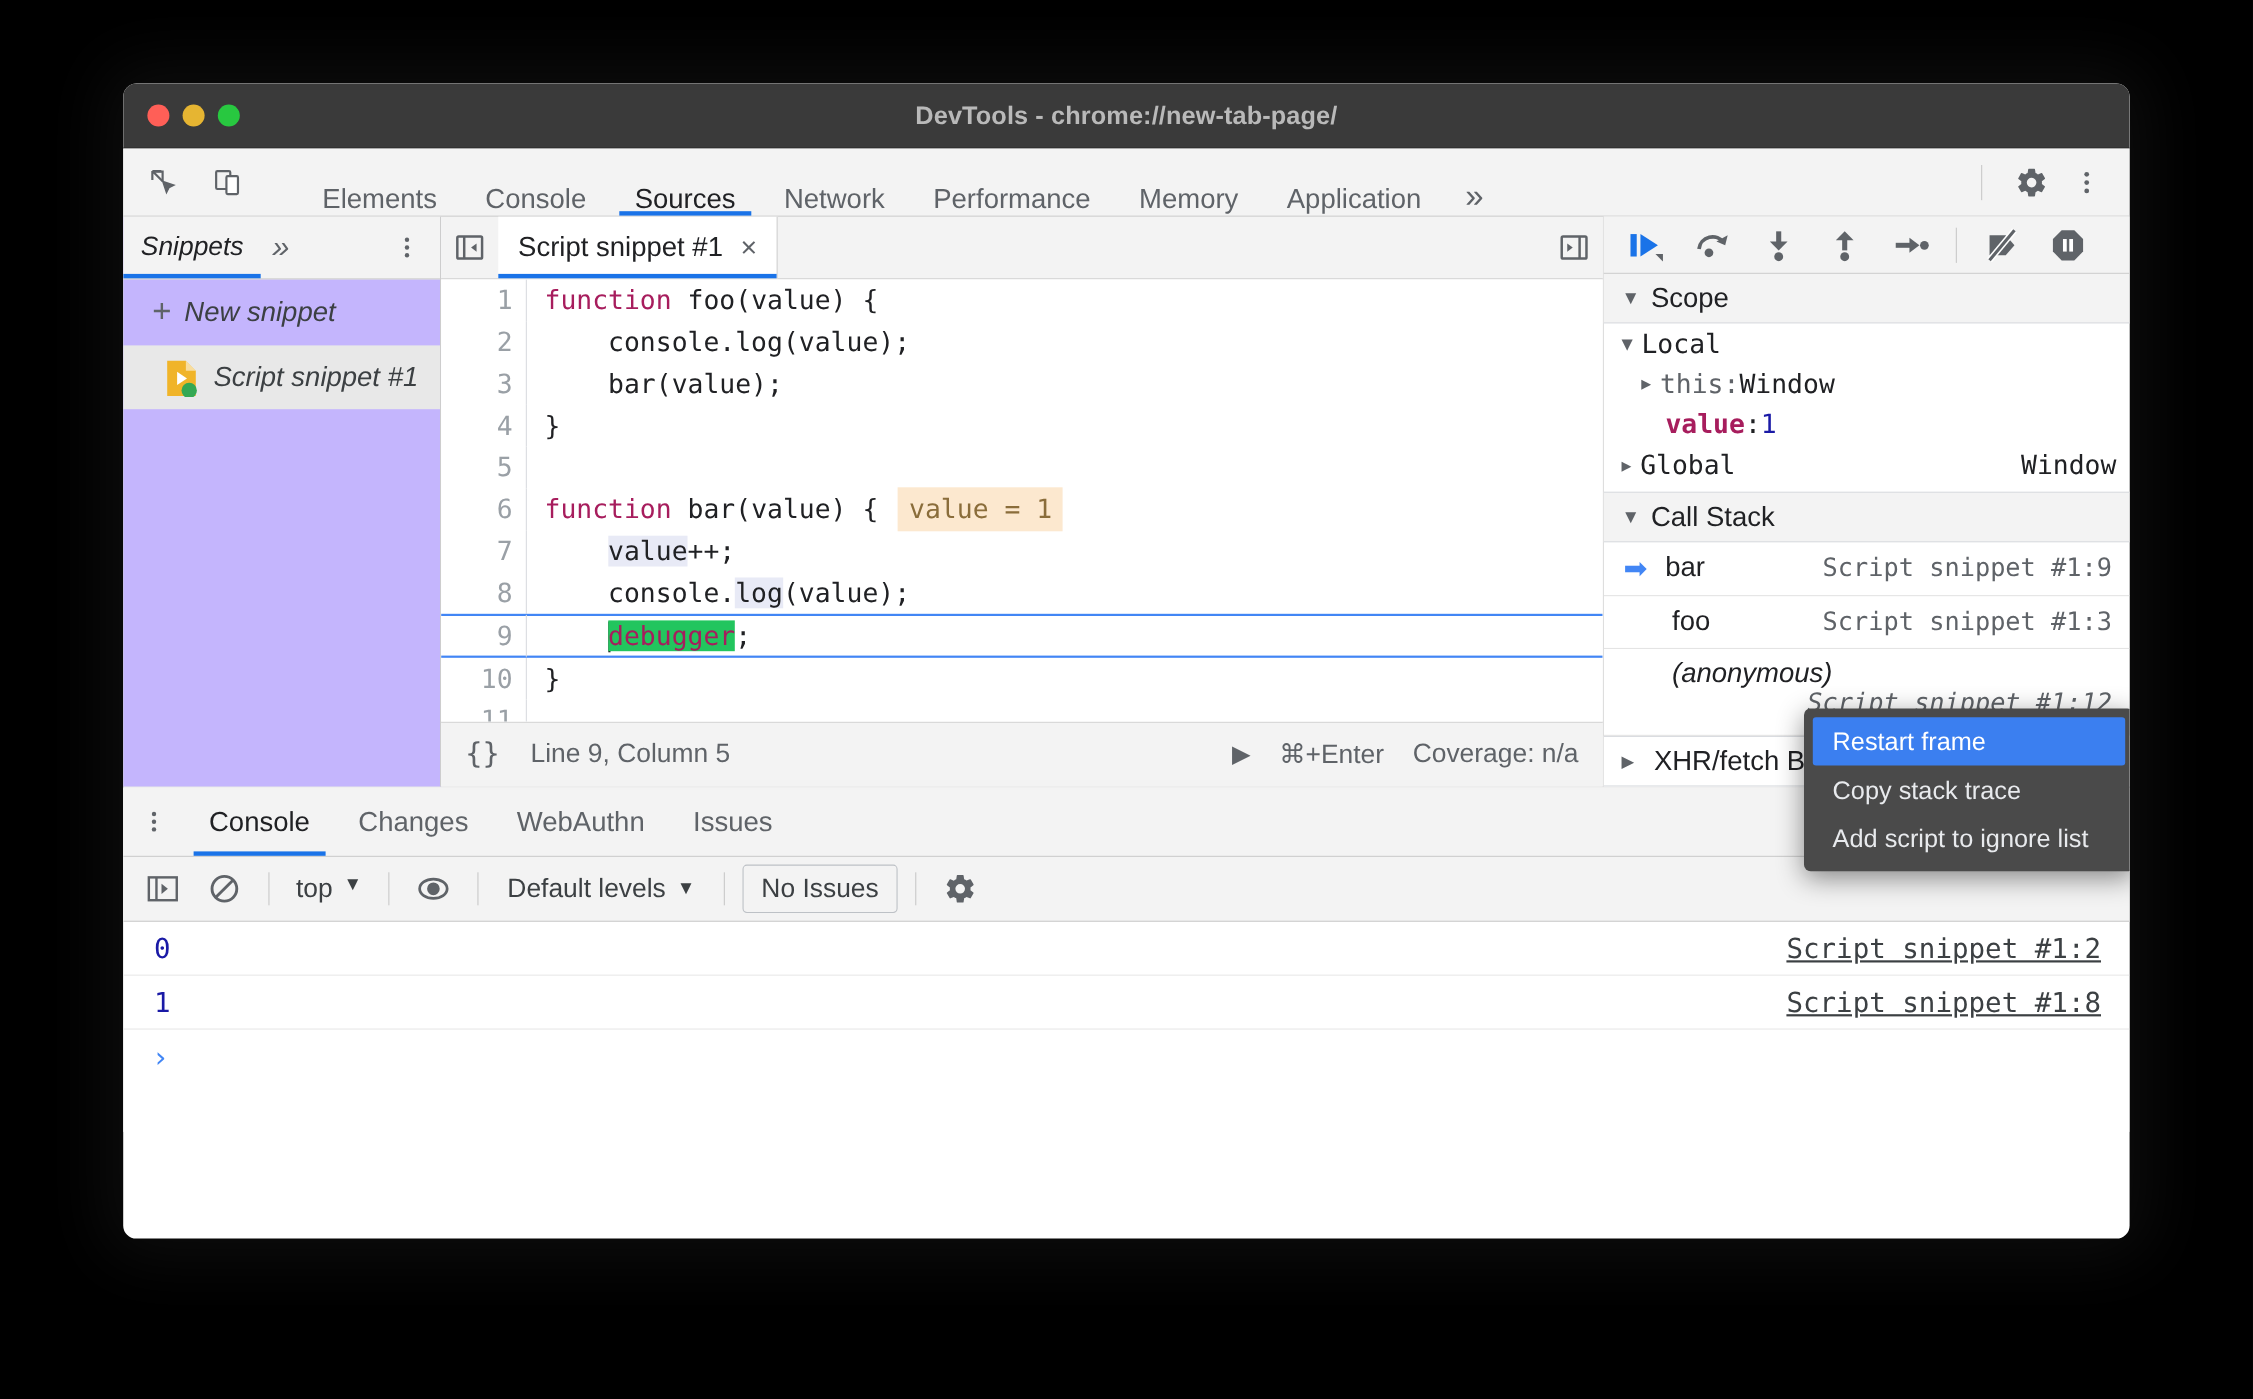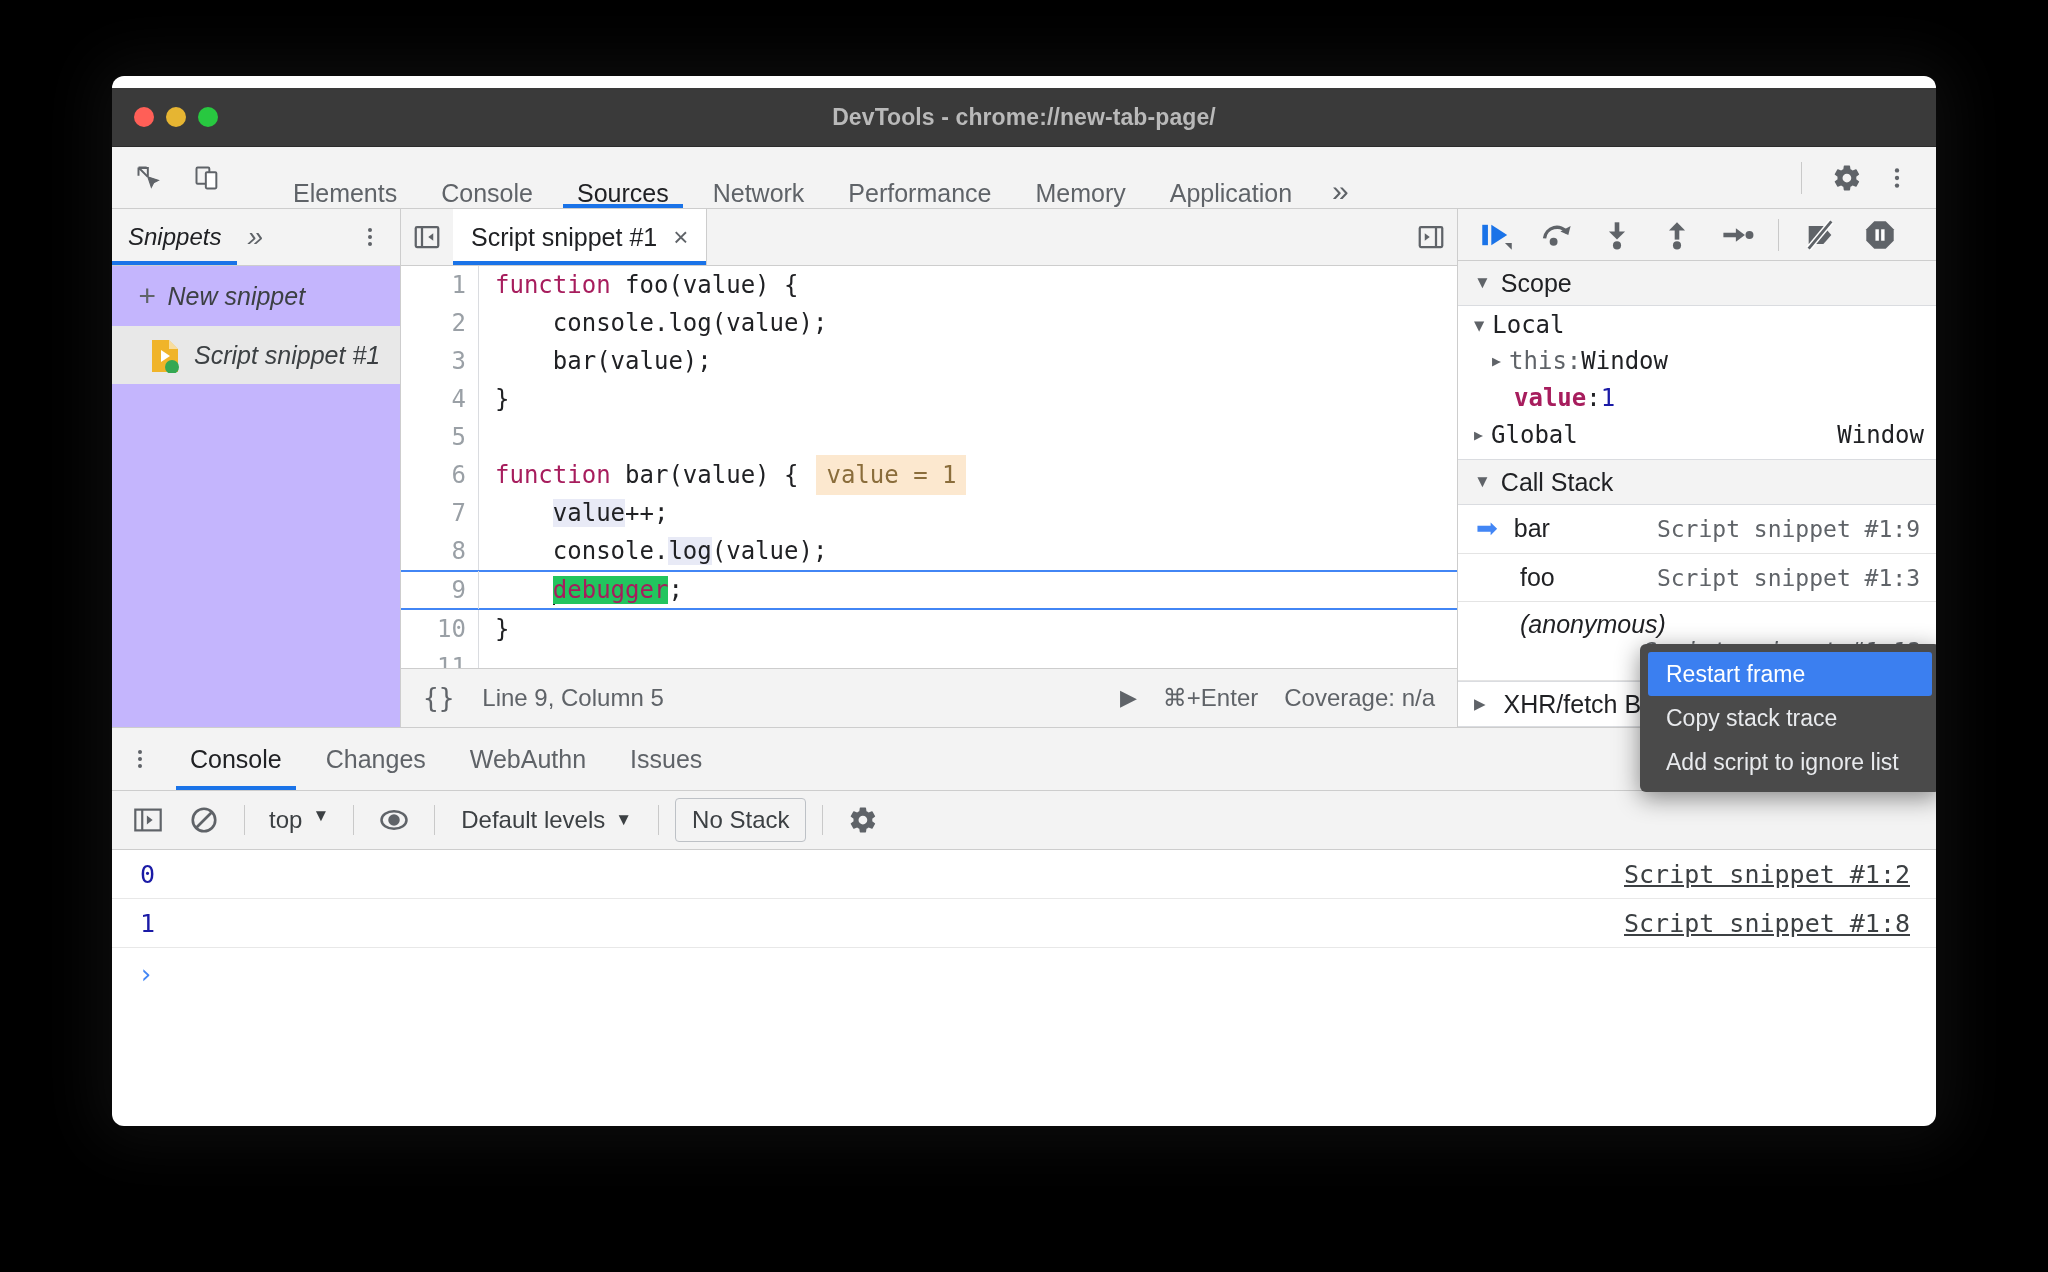--- a/index.html
+++ b/index.html
@@ -29,21 +29,20 @@
 
   
   .titlebar {
     position: relative;
     height: 58px;
     background: #3a3a3a;
     display: flex;
     align-items: center;
     justify-content: center;
     border-bottom: 1px solid #2b2b2b;
-    margin-top: 12px;
   }
   .traffic {
     position: absolute;
     left: 22px; top: 50%;
     transform: translateY(-50%);
     display: flex; gap: 12px;
   }
   .dot { width: 20px; height: 20px; border-radius: 50%; }
   .dot.red { background: #ff5f57; }
   .dot.yellow { background: #e6b532; }
@@ -792,21 +791,21 @@
             <circle cx="12" cy="12" r="3.6" fill="#5f6368"></circle>
           </svg>
         </div>
         <div class="ct-sep"></div>
         <div class="levels">
           <span>Default levels</span>
           <span style="font-size:17px;">▼</span>
         </div>
         <div class="ct-sep"></div>
         <div class="issues-btn">
-            <span>No Stack</span>
+            <span>No Issues</span>
           </div>
         <div class="ct-sep"></div>
         <div class="ct-btn">
           <svg width="30" height="30" viewBox="0 0 24 24" fill="#5f6368">
             <path d="M19.4 13c.04-.32.06-.66.06-1s-.02-.68-.07-1l2.11-1.63a.5.5 0 0 0 .12-.64l-2-3.46a.5.5 0 0 0-.61-.22l-2.49 1a7.3 7.3 0 0 0-1.73-1l-.38-2.65A.49.49 0 0 0 13.92 2h-4a.49.49 0 0 0-.49.42L9.05 5.07c-.63.26-1.2.6-1.73 1l-2.49-1a.5.5 0 0 0-.6.22l-2 3.46a.5.5 0 0 0 .12.64L4.46 11c-.05.32-.07.66-.07 1s.02.68.07 1l-2.11 1.63a.5.5 0 0 0-.12.64l2 3.46c.12.22.39.3.6.22l2.49-1c.52.4 1.1.74 1.73 1l.38 2.65c.04.24.25.42.49.42h4c.24 0 .45-.18.49-.42l.38-2.65c.63-.26 1.2-.6 1.73-1l2.49 1c.22.08.49 0 .61-.22l2-3.46a.5.5 0 0 0-.12-.64L19.4 13zM11.92 15.5A3.5 3.5 0 1 1 15.42 12a3.5 3.5 0 0 1-3.5 3.5z"></path>
           </svg>
         </div>
       </div>
 
       <div class="console-rows">

